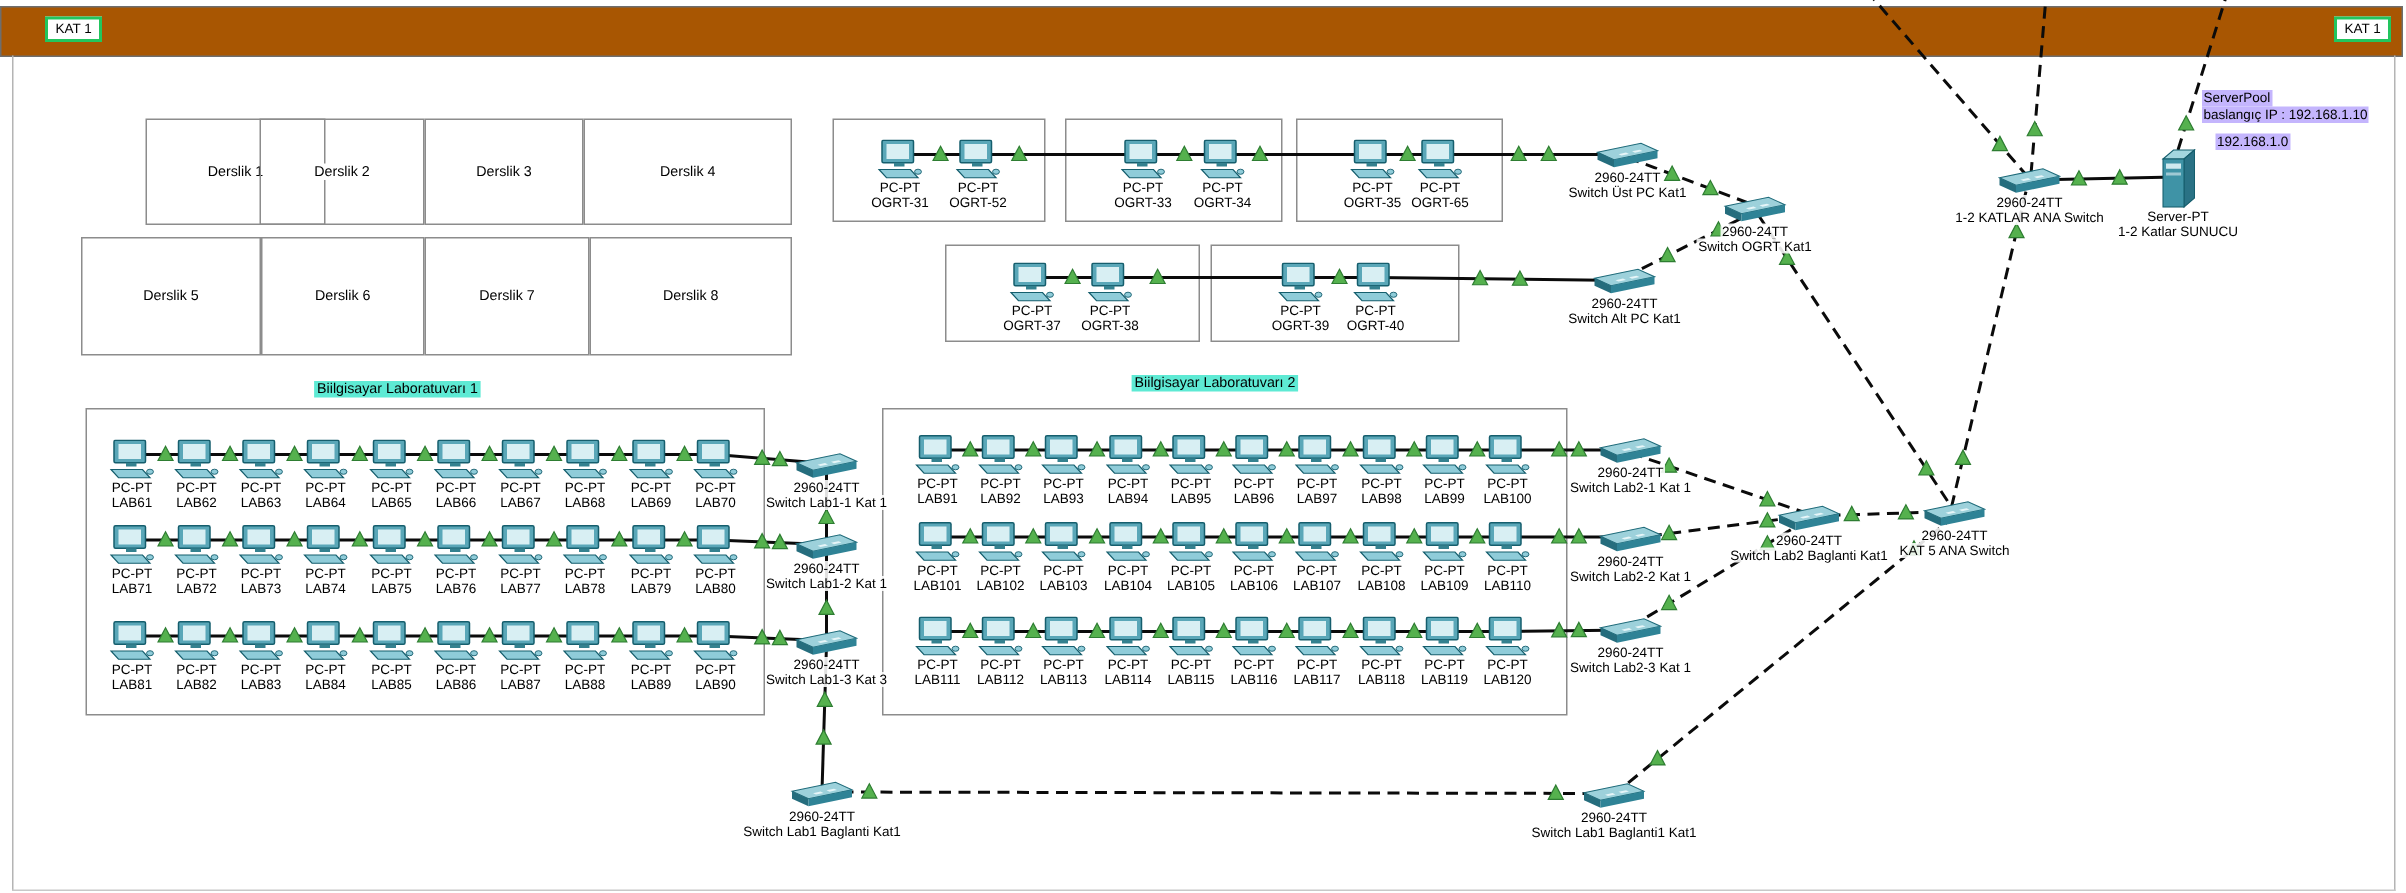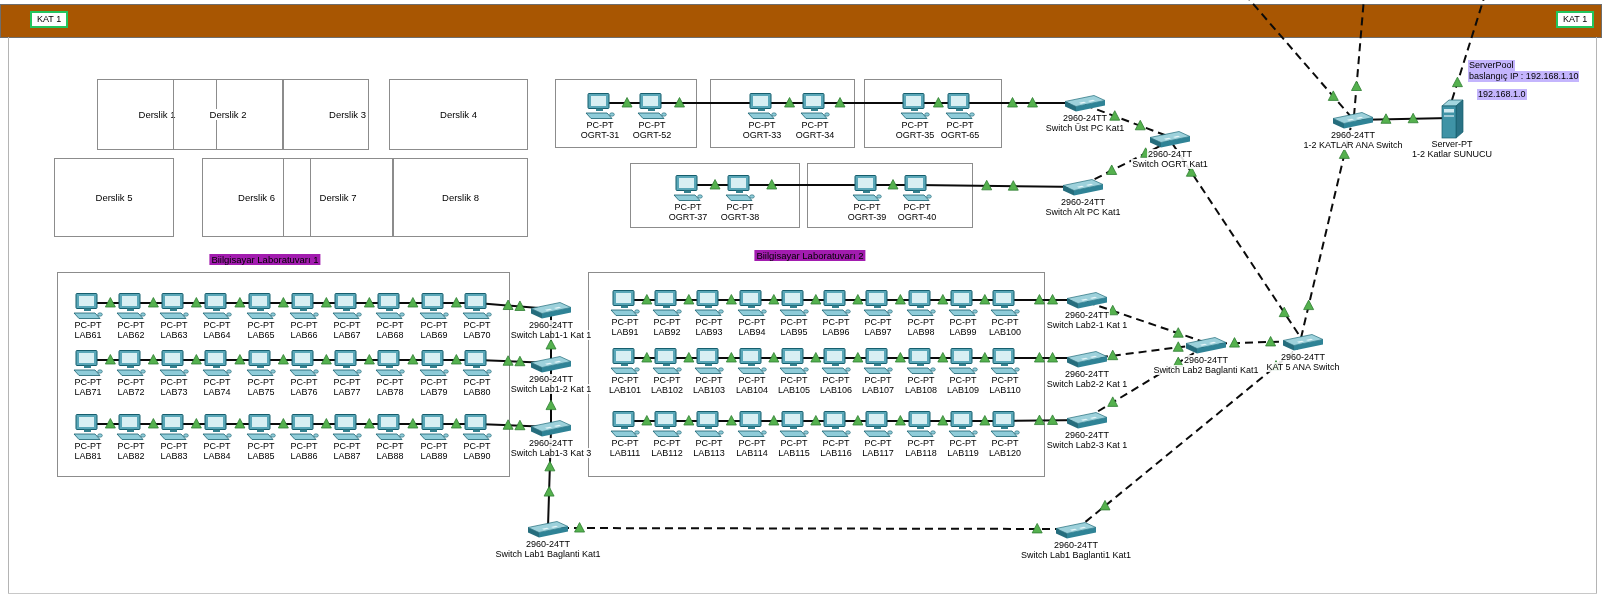--- a/index.html
+++ b/index.html
@@ -12,21 +12,21 @@
   #kat-left{left:30px;top:11px}
   #kat-right{left:1556px;top:11px}
   .edge-v{position:absolute;width:1px;background:#b4b4b4;z-index:0}
   .edge-h{position:absolute;height:1px;background:#c8c8c8;z-index:0}
   #workspace{position:absolute;left:0;top:0;width:1604px;height:595px}
   .groupbox{position:absolute;border:1px solid #8c8c8c;box-sizing:border-box;z-index:1;background:transparent}
   .room{position:absolute;border:1px solid #8c8c8c;box-sizing:border-box;z-index:1;
         display:flex;align-items:center;justify-content:center;font-size:9.5px}
   .room span{background:#fff;padding:0 2px}
   .area-title{position:absolute;transform:translateX(-50%);font-size:9.5px;
-        background:#a21caf;padding:0 2px;white-space:nowrap;z-index:4}
+        background:#5eead4;padding:0 2px;white-space:nowrap;z-index:4}
   #wires{position:absolute;left:0;top:0;z-index:2;pointer-events:none}
   #wires line{pointer-events:stroke}
   line.solid{stroke:#0b0b0b;stroke-width:2}
   line.dashed{stroke:#0b0b0b;stroke-width:2;stroke-dasharray:8 5}
   .arrow{fill:#55b14e;stroke:#2e7d32;stroke-width:0.8}
   .node{position:absolute;width:140px;display:flex;flex-direction:column;align-items:center;z-index:3}
   .node .icon{line-height:0}
   .nlbl{font-size:9px;line-height:10px;text-align:center;white-space:nowrap}
   .nlbl span{background:rgba(255,255,255,0.88);padding:0 1px}
   .annot{position:absolute;font-size:9px;line-height:11px;white-space:nowrap;z-index:5}
@@ -256,30 +256,30 @@
         <polygon points="1356.5,81 1361.5,90.5 1351.5,90.5" class="arrow"></polygon>
         <polygon points="1457.44,77.16 1462.44,86.66 1452.44,86.66" class="arrow"></polygon>
       </g>
   </svg>
 <div class="room" style="left: 53px; top: 79px; width: 120px; height: 71px; margin-left: 44px;">
       <span>Derslik 1</span>
     </div>
     <div class="room" style="left: 173px; top: 79px; width: 110px; height: 71px;">
       <span>Derslik 2</span>
     </div>
-    <div class="room" style="left: 283px; top: 79px; width: 86px; height: 71px; justify-content: flex-end;">
+    <div class="room" style="left: 283px; top: 79px; width: 106px; height: 71px;">
       <span>Derslik 3</span>
     </div>
     <div class="room" style="left: 389px; top: 79px; width: 139px; height: 71px;">
       <span>Derslik 4</span>
     </div>
     <div class="room" style="left: 54px; top: 158px; width: 120px; height: 79px;">
       <span>Derslik 5</span>
     </div>
-    <div class="room" style="left: 174px; top: 158px; width: 109px; height: 79px; margin-left: 28px;">
+    <div class="room" style="left: 174px; top: 158px; width: 109px; height: 79px;">
       <span>Derslik 6</span>
     </div>
     <div class="room" style="left: 283px; top: 158px; width: 110px; height: 79px;">
       <span>Derslik 7</span>
     </div>
     <div class="room" style="left: 393px; top: 158px; width: 135px; height: 79px;">
       <span>Derslik 8</span>
     </div>
     <div class="groupbox" style="left: 555px; top: 79px; width: 142px; height: 69px;"></div>
     <div class="groupbox" style="left: 710px; top: 79px; width: 145px; height: 69px;"></div>

